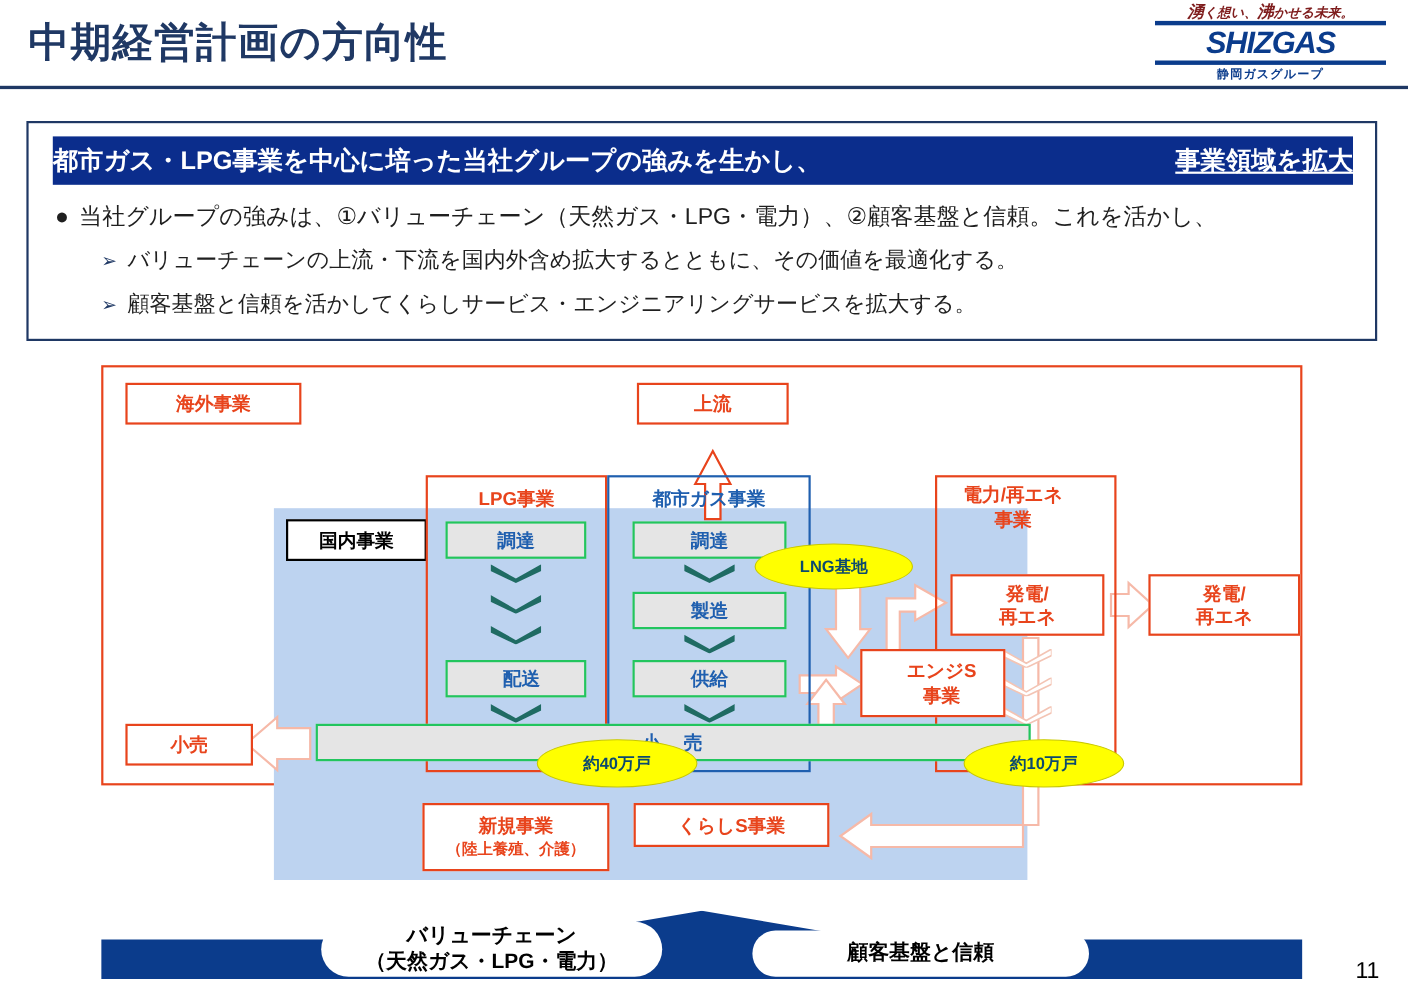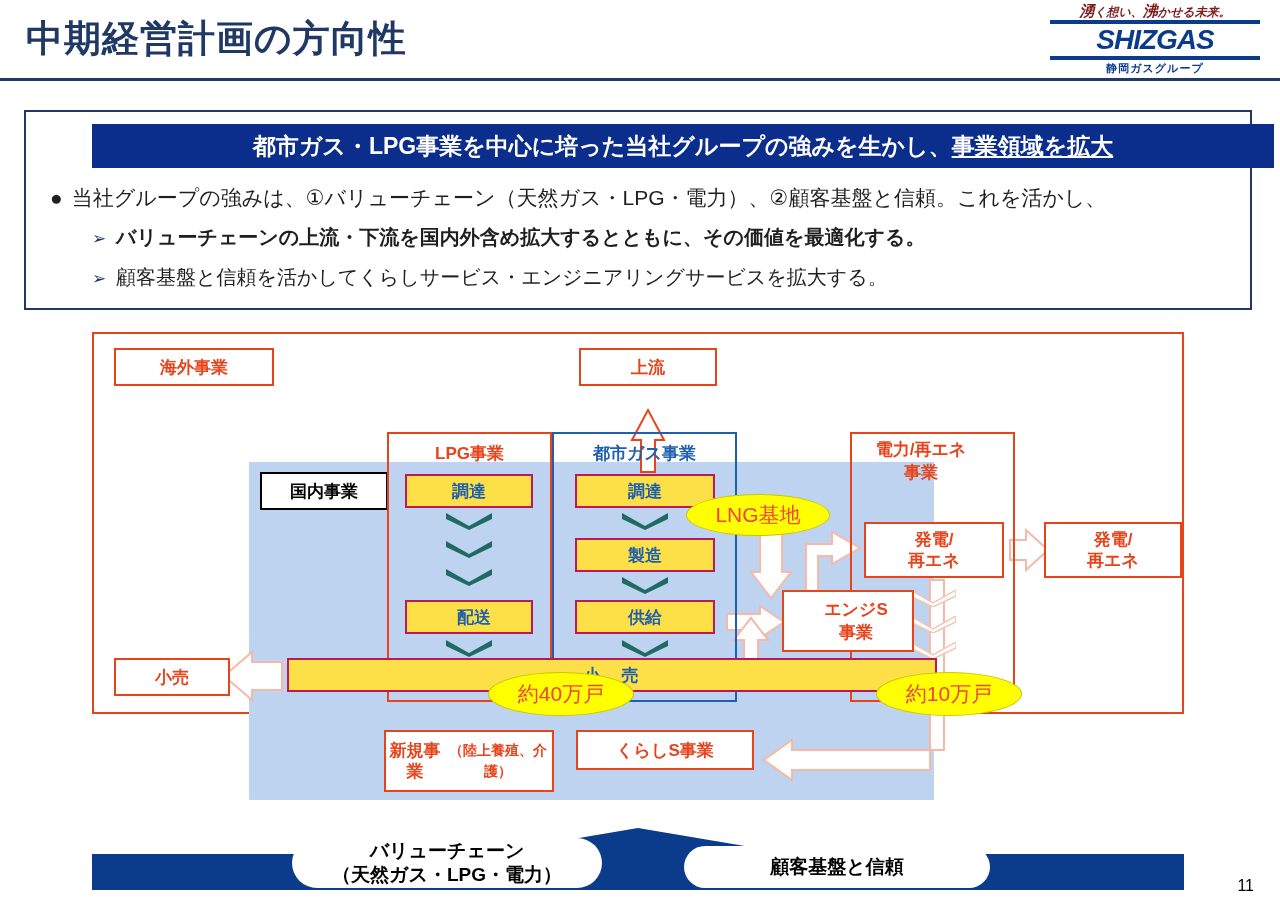--- a/index.html
+++ b/index.html
@@ -39,36 +39,35 @@
   .logo .sub{font-size:11px;color:#0B3C8C;font-weight:bold;letter-spacing:1px;}
 
   
   .msgbox{
     position:absolute;left:24px;top:110px;width:1228px;height:200px;
     border:2px solid #1F3864;background:#fff;box-sizing:border-box;
   }
   .msg-band{
     position:absolute;left:22px;top:12px;width:1182px;height:44px;
     background:#0B2D8C;color:#fff;font-size:23px;font-weight:bold;
-    display:flex;align-items:center;justify-content:center;
+    display:flex;align-items:center;justify-content:space-between;
     box-sizing:border-box;
-    margin-left:44px;
   }
   .msg-band .u{text-decoration:underline;}
   .bullet1{
     position:absolute;left:24px;top:72px;width:1190px;
     font-size:21px;color:#1F1F1F;line-height:28px;
   }
   .bullet1 .dot{
     display:inline-block;width:16px;
   }
   .sub1,.sub2{
     position:absolute;left:66px;font-size:20px;color:#1F1F1F;line-height:26px;
   }
-  .sub1{top:112px;font-weight:bold;}
+  .sub1{top:112px;}
   .sub2{top:152px;}
   .arrowg{color:#1F3864;font-size:17px;display:inline-block;width:24px;}
 
   
   .diagram{position:absolute;left:92px;top:332px;width:1092px;height:480px;}
   .overseas-frame{
     position:absolute;left:0;top:0;width:1092px;height:382px;
     border:2px solid #E8441C;box-sizing:border-box;background:transparent;
   }
   .domestic-band{
@@ -76,21 +75,21 @@
     background:#BDD3F0;
   }
 
   .rbox{
     position:absolute;border:2px solid #E8441C;background:#fff;
     color:#E8441C;font-weight:bold;display:flex;align-items:center;
     justify-content:center;text-align:center;box-sizing:border-box;
     font-size:17px;line-height:21px;
   }
   .bbox{
-    position:absolute;border:2px solid #be185d;background:#fde047;
+    position:absolute;border:2px solid #22c55e;background:#e5e5e5;
     color:#1F5FAF;font-weight:bold;display:flex;align-items:center;
     justify-content:center;text-align:left;box-sizing:border-box;
     font-size:17px;
   }
   .bframe{
     position:absolute;border:2px solid #1F5FAF;background:transparent;
     box-sizing:border-box;
   }
   .rframe{
     position:absolute;border:2px solid #E8441C;background:transparent;
@@ -108,36 +107,36 @@
   .collabel.blue{color:#1F5FAF;}
 
   
   .chev{position:absolute;width:46px;height:17px;}
   .chev svg{display:block;}
 
   
   .callout{
     position:absolute;background:#FFFF00;border:1px solid #C8C800;
     border-radius:50%;display:flex;align-items:center;justify-content:center;
-    font-size:21px;font-weight:normal;color:#ef4444;box-sizing:border-box;
+    font-size:15px;font-weight:bold;color:#0c4a6e;box-sizing:border-box;
   }
 
   
   .arrowlayer{position:absolute;left:0;top:0;width:1092px;height:480px;}
 
   
   .banner{position:absolute;left:92px;top:828px;width:1092px;height:62px;}
   .pillwrap{position:absolute;left:92px;top:838px;width:1092px;height:50px;padding-left:40px;}
   .pill{
     position:absolute;background:#fff;border-radius:25px;
     display:flex;align-items:center;justify-content:center;text-align:center;
     font-size:19px;font-weight:bold;color:#000;line-height:24px;
   }
   .pagenum{
-    position:absolute;right:26px;bottom:10px;font-size:16px;color:#000;
+    position:absolute;right:26px;bottom:10px;font-size:21px;color:#000;
   }
 </style>
 </head>
 <body>
 
 <div class="page">
 
   <div class="hdr-title">中期経営計画の方向性</div>
   <div class="hdr-rule"></div>
 
@@ -271,21 +270,21 @@
 
     <div class="rbox" style="left:952px;top:190px;width:138px;height:56px;white-space:pre-line;">発電/
 再エネ</div>
 
     <div class="rbox" style="left:690px;top:258px;width:132px;height:62px;white-space:pre-line;line-height:23px;padding-left:16px;">エンジS
 事業</div>
 
     <div class="bbox" style="left:195px;top:326px;width:650px;height:34px;letter-spacing:2px;">小　売</div>
     <div class="rbox" style="left:22px;top:326px;width:116px;height:38px;">小売</div>
 
-    <div class="rbox" style="left:292px;top:398px;width:170px;height:62px;flex-direction:row;">
+    <div class="rbox" style="left:292px;top:398px;width:170px;height:62px;flex-direction:column;">
       <div style="font-size:17px;">新規事業</div>
       <div style="font-size:14px;">（陸上養殖、介護）</div>
     </div>
     <div class="rbox" style="left:484px;top:398px;width:178px;height:40px;">くらしS事業</div>
 
     <div class="callout" style="left:594px;top:162px;width:144px;height:42px;">LNG基地</div>
     <div class="callout" style="left:396px;top:340px;width:146px;height:44px;">約40万戸</div>
     <div class="callout" style="left:784px;top:340px;width:146px;height:44px;">約10万戸</div>
   </div>
 

